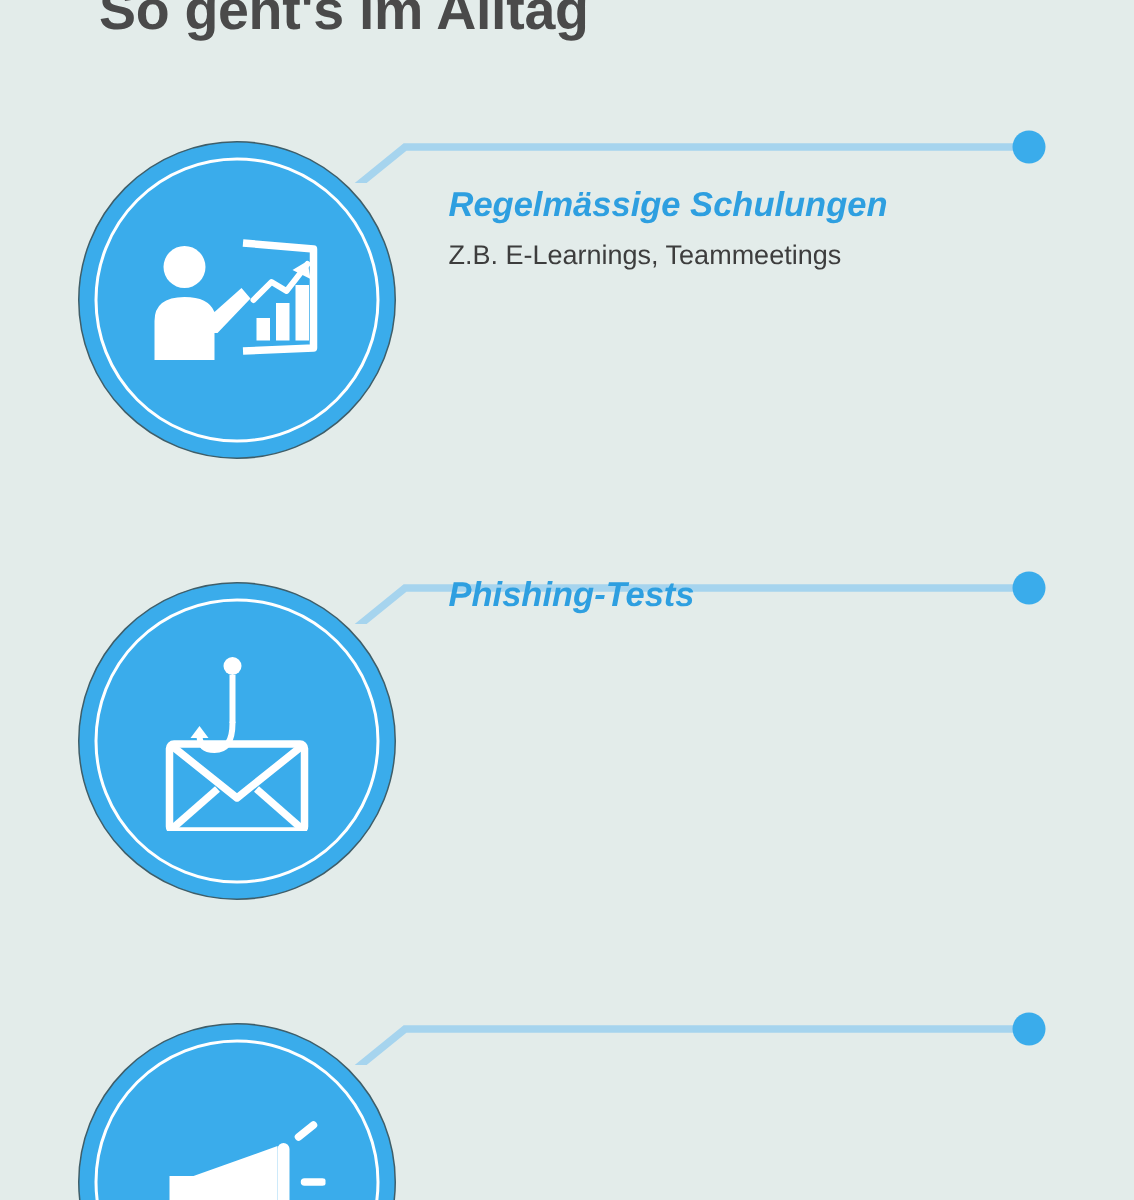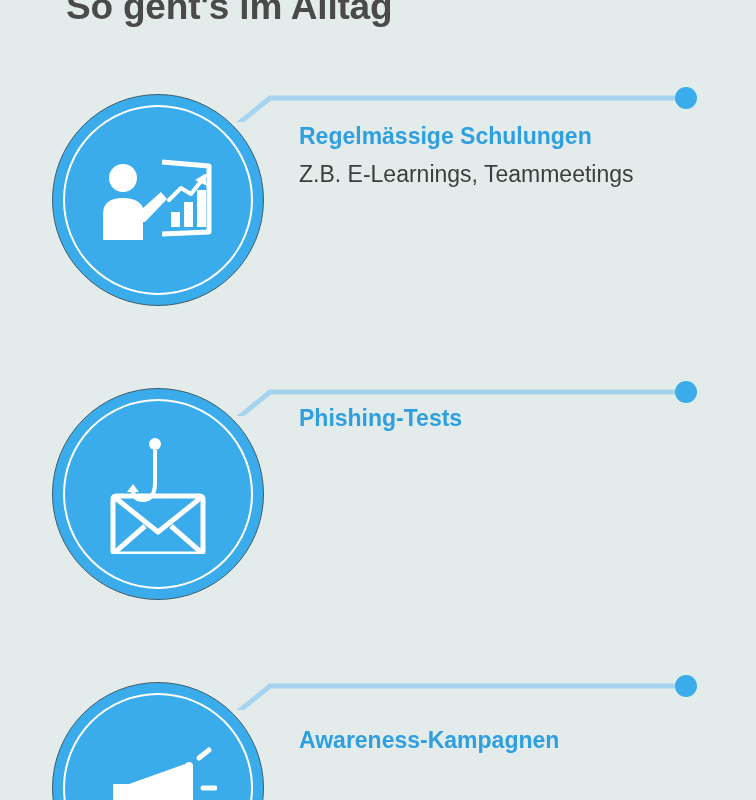--- a/index.html
+++ b/index.html
@@ -78,23 +78,24 @@
     top: 62px;
     width: 430px;
   }
   .heading {
     font-size: 23px;
     font-weight: bold;
     color: #2e9fe0;
     margin: 0 0 9px 0;
     line-height: 1.1;
     white-space: nowrap;
+    font-style: italic;
   }
   .subline {
-    font-size: 23px;
+    font-size: 18px;
     color: #3d3d3d;
     line-height: 1.42;
     white-space: pre-line;
   }
 </style>
 </head>
 <body>
 
 <div id="page-title">So geht's im Alltag</div>
 
@@ -148,21 +149,21 @@
         <polygon points="34,50 40,58 28,58" fill="#ffffff"></polygon>
 
         <rect x="14" y="62" width="90" height="58" rx="3" fill="none" stroke="#ffffff" stroke-width="5"></rect>
         <polyline points="14,62 59,98 104,62" fill="none" stroke="#ffffff" stroke-width="5" stroke-linejoin="round"></polyline>
         <polyline points="14,120 46,92" fill="none" stroke="#ffffff" stroke-width="5"></polyline>
         <polyline points="104,120 72,92" fill="none" stroke="#ffffff" stroke-width="5"></polyline>
       </svg>
     </div>
   </div>
 
-  <div class="text-block" style="top:50px;">
+  <div class="text-block" style="top:28px;">
     <div class="heading">Phishing-Tests</div>
   </div>
 </div>
 
 <div class="item" style="top:650px;">
   <svg class="connector" viewBox="0 0 470 60">
     <polyline points="8,62 40,36 455,36" fill="none" stroke="#a6d4ee" stroke-width="5"></polyline>
     <circle cx="456" cy="36" r="11" fill="#3aaceb"></circle>
   </svg>
 
@@ -176,15 +177,14 @@
         <rect x="86" y="24" width="8" height="70" rx="4" fill="#ffffff"></rect>
 
         <path d="M100 20 L110 12" stroke="#ffffff" stroke-width="5" stroke-linecap="round"></path>
         <path d="M104 50 L116 50" stroke="#ffffff" stroke-width="5" stroke-linecap="round"></path>
         <path d="M100 78 L110 86" stroke="#ffffff" stroke-width="5" stroke-linecap="round"></path>
       </svg>
     </div>
   </div>
 
   <div class="text-block" style="top:78px;">
-    <div class="heading">Awareness-Kampagnen</div>
   </div>
 </div>
 
 </body></html>

